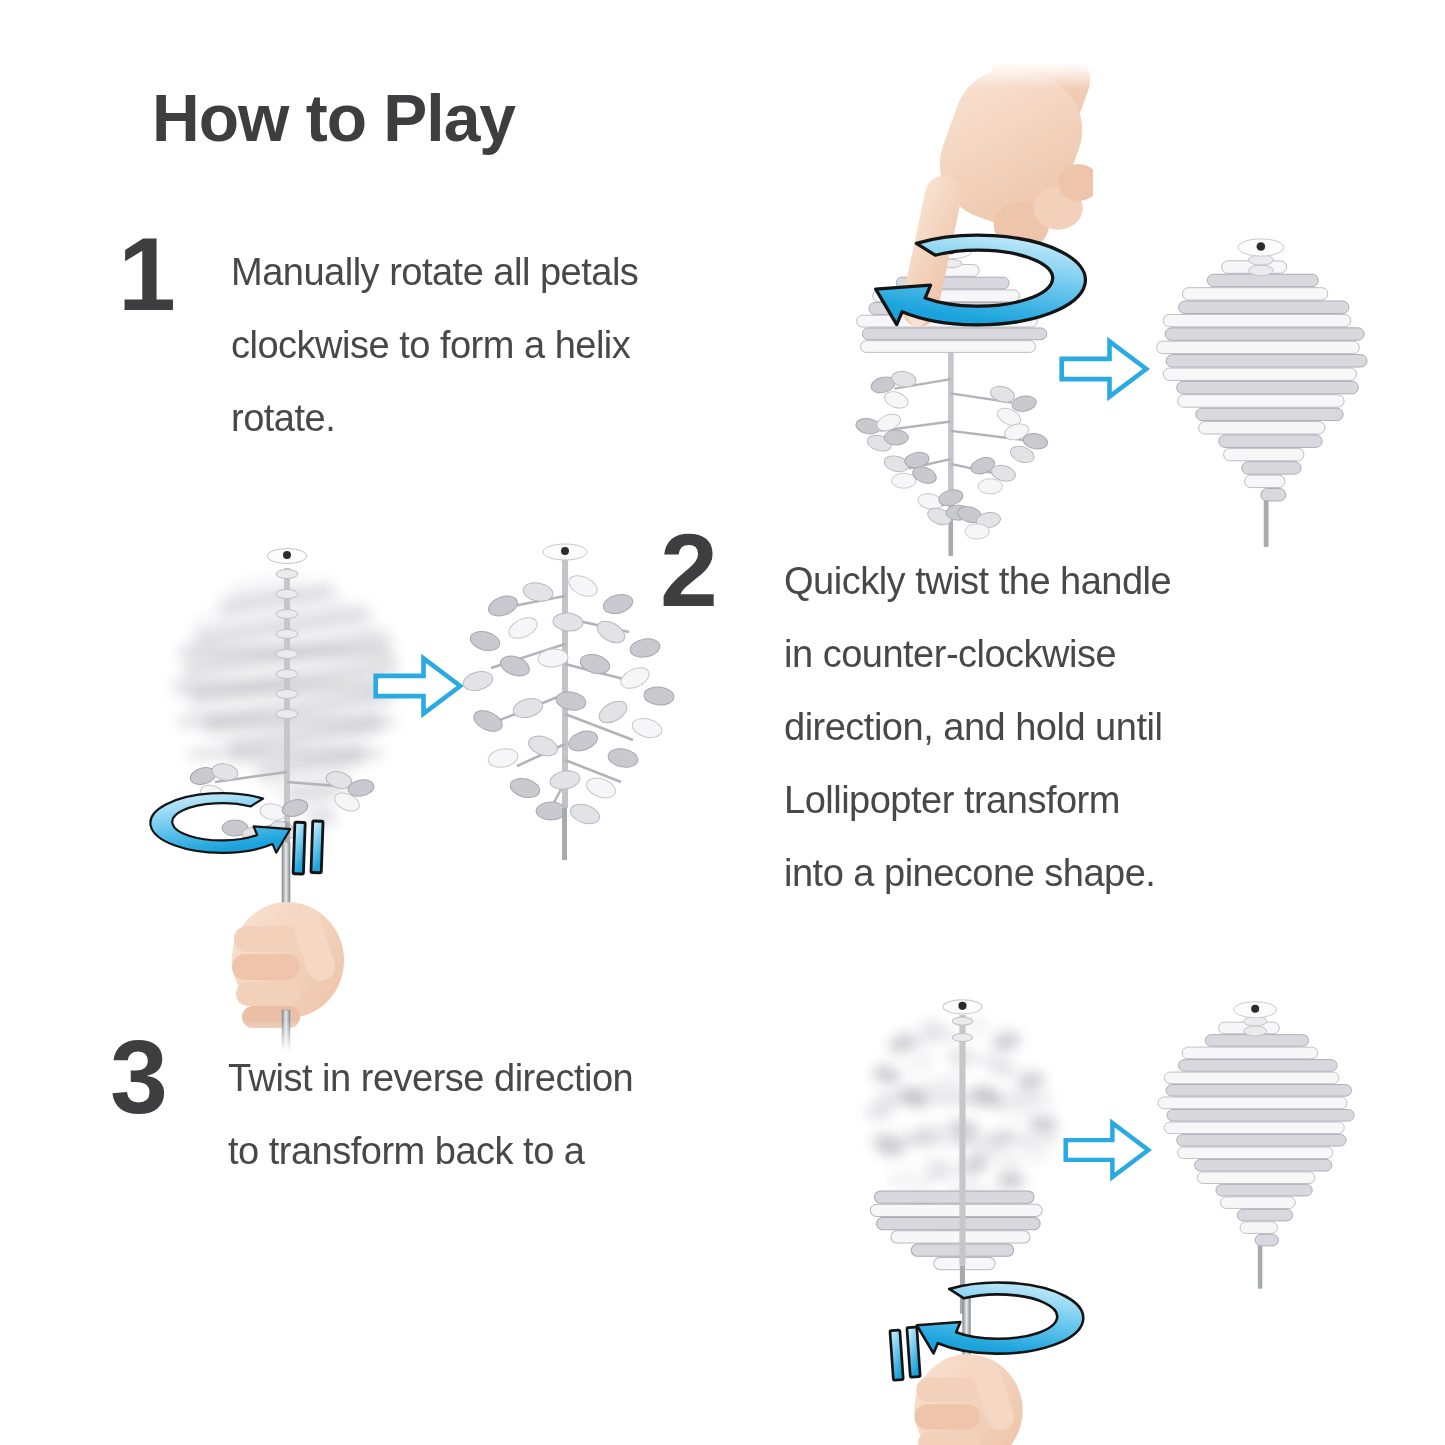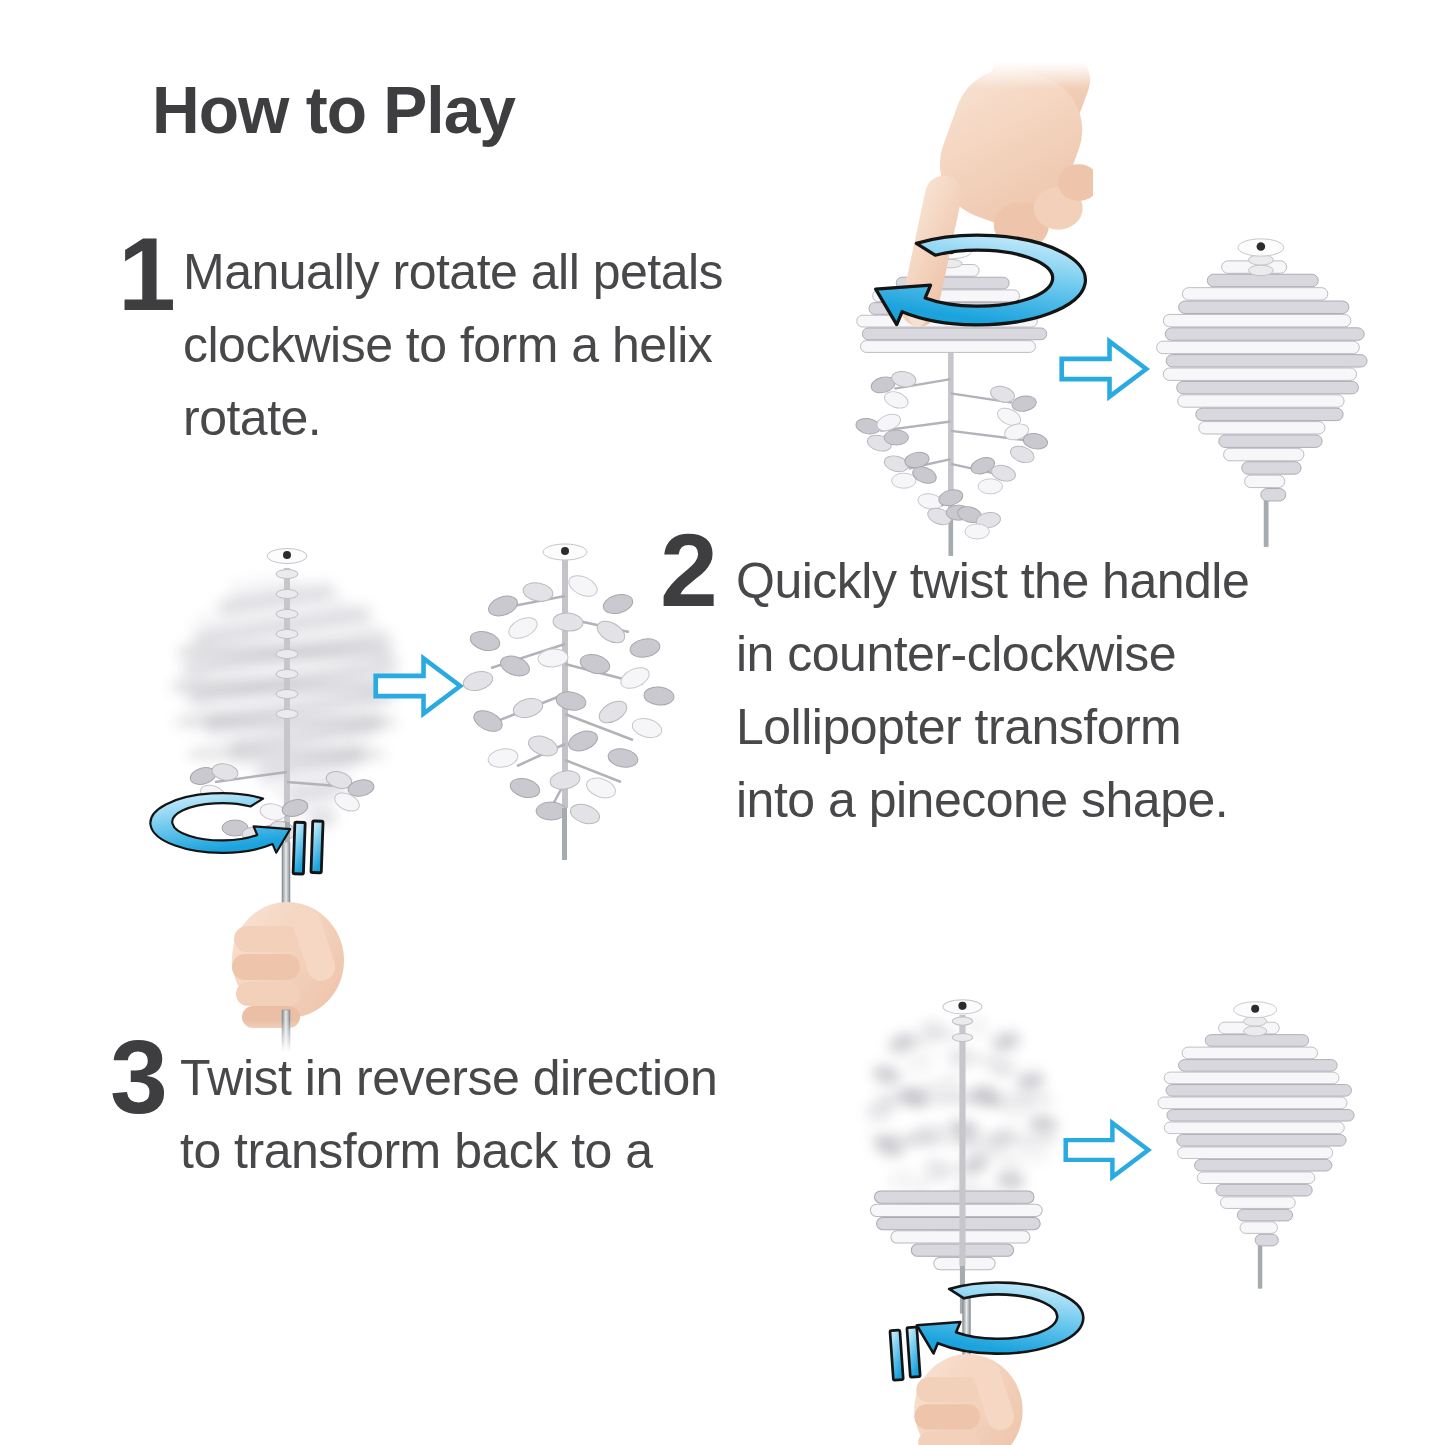--- a/index.html
+++ b/index.html
@@ -1,21 +1,21 @@
 <!DOCTYPE html>
 <html><head>
 <meta charset="utf-8">
 <style>
   html,body{margin:0;padding:0;background:#ffffff;}
   #canvas{position:relative;width:1445px;height:1445px;background:#ffffff;overflow:hidden;
           font-family:"Liberation Sans", sans-serif;color:#3E3E40;}
   .abs{position:absolute;}
   .title{position:absolute;font-size:66px;font-weight:bold;letter-spacing:-1px;color:#3E3E40;}
   .num{position:absolute;font-size:104px;font-weight:bold;line-height:1;color:#3E3E40;}
-  .lines{position:absolute;font-size:50px;line-height:73px;letter-spacing:-0.5px;color:#48484B;}
+  .lines{position:absolute;font-size:38px;line-height:73px;letter-spacing:-0.5px;color:#48484B;margin-left:48px;}
   .z1{z-index:1}.z2{z-index:2}.z3{z-index:3}.z4{z-index:4}
 </style>
 </head>
 <body>
 
 <div id="canvas">
 
   <svg width="0" height="0" class="abs" aria-hidden="true">
     <defs>
       <linearGradient id="gBlue" x1="0" y1="0" x2="0.35" y2="1">
@@ -275,21 +275,21 @@
         <rect x="20" y="112" width="68" height="26" rx="13" fill="#eec4ab"></rect>
         <rect x="24" y="140" width="64" height="24" rx="12" fill="#f3d0ba"></rect>
         <rect x="30" y="164" width="58" height="22" rx="11" fill="#eabfa5"></rect>
         <rect x="88" y="66" width="28" height="74" rx="14" transform="rotate(-18 102 103)" fill="#f6d7c3"></rect>
         <rect x="70" y="168" width="8" height="42" fill="url(#gMetal)" stroke="#8d9296" stroke-width="0.6"></rect>
         <rect x="0" y="178" width="150" height="32" fill="url(#gFadeBot)"></rect>
       </g>
     </defs>
   </svg>
 
-  <div class="title" style="left:152px;top:72px">How to Play</div>
+  <div class="title" style="left:152px;top:80px">How to Play</div>
 
   <div class="num" style="left:118px;top:222px">1</div>
   <div class="lines" style="left:183px;top:236px">
     <div>Manually rotate all petals</div>
     <div>clockwise to form a helix</div>
     <div>rotate.</div>
   </div>
 
   <svg class="abs z1" style="left:838px;top:238px" width="235" height="320" viewBox="0 0 250 340">
       <use href="#transitionToy"></use>
@@ -325,20 +325,21 @@
       <use href="#transformArrow"></use>
     </svg>
   <svg class="abs z1" style="left:432px;top:536px" width="262" height="330" viewBox="0 0 260 330">
       <use href="#pineconeToy"></use>
     </svg>
 
   <div class="num" style="left:660px;top:518px">2</div>
   <div class="lines" style="left:736px;top:545px">
     <div>Quickly twist the handle</div>
     <div>in counter-clockwise</div>
+    <div>direction, and hold until</div>
     <div>Lollipopter transform</div>
     <div>into a pinecone shape.</div>
   </div>
 
   <div class="num" style="left:110px;top:1025px">3</div>
   <div class="lines" style="left:180px;top:1042px">
     <div>Twist in reverse direction</div>
     <div>to transform back to a</div>
   </div>
 

